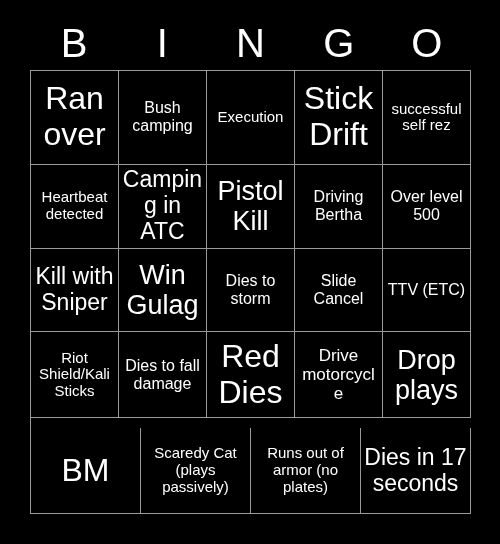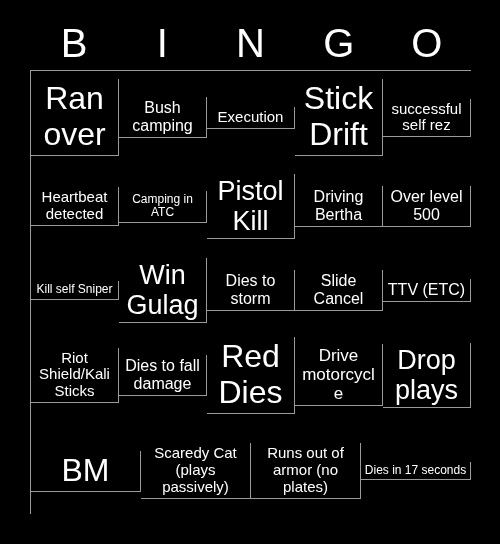--- a/index.html
+++ b/index.html
@@ -53,21 +53,20 @@
     border-top: 1px solid #9a9a9a;
     border-left: 1px solid #9a9a9a;
     box-sizing: border-box;
     display: flex;
     flex-direction: column;
   }
   .bingo-row {
     display: flex;
     flex-direction: row;
     width: 100%;
-    align-items: center;
   }
   .bingo-row.r0 { height: 96px; }
   .bingo-row.r1 { height: 86px; }
   .bingo-row.r2 { height: 86px; }
   .bingo-row.r3 { height: 88px; }
   .bingo-row.r4 { height: 88px; margin-top: 10px; }
   .bingo-cell {
     flex: 1 1 0;
     min-width: 0;
     border-right: 1px solid #9a9a9a;
@@ -85,21 +84,21 @@
   .cell-text {
     display: block;
     width: 100%;
     line-height: 1.12;
     word-wrap: break-word;
   }
   
   .fs-xl  { font-size: 32px; }
   .fs-lg  { font-size: 27px; }
   .fs-md  { font-size: 16px; }
-  .fs-sm  { font-size: 12px; }
+  .fs-sm  { font-size: 23px; }
   .fs-xs  { font-size: 15px; }
   .fs-xxs { font-size: 17px; }
 </style>
 </head>
 <body>
 
 <div id="card">
 
   <div id="header">
     <div class="header-letter">B</div>
@@ -142,21 +141,21 @@
       <div class="bingo-cell">
           <span class="cell-text fs-md">Driving Bertha</span>
         </div>
       <div class="bingo-cell">
           <span class="cell-text fs-md">Over level 500</span>
         </div>
     </div>
 
     <div class="bingo-row r2">
       <div class="bingo-cell">
-          <span class="cell-text fs-sm">Kill self Sniper</span>
+          <span class="cell-text fs-sm">Kill with Sniper</span>
         </div>
       <div class="bingo-cell">
           <span class="cell-text fs-lg">Win Gulag</span>
         </div>
       <div class="bingo-cell">
           <span class="cell-text fs-md">Dies to storm</span>
         </div>
       <div class="bingo-cell">
           <span class="cell-text fs-md">Slide Cancel</span>
         </div>

